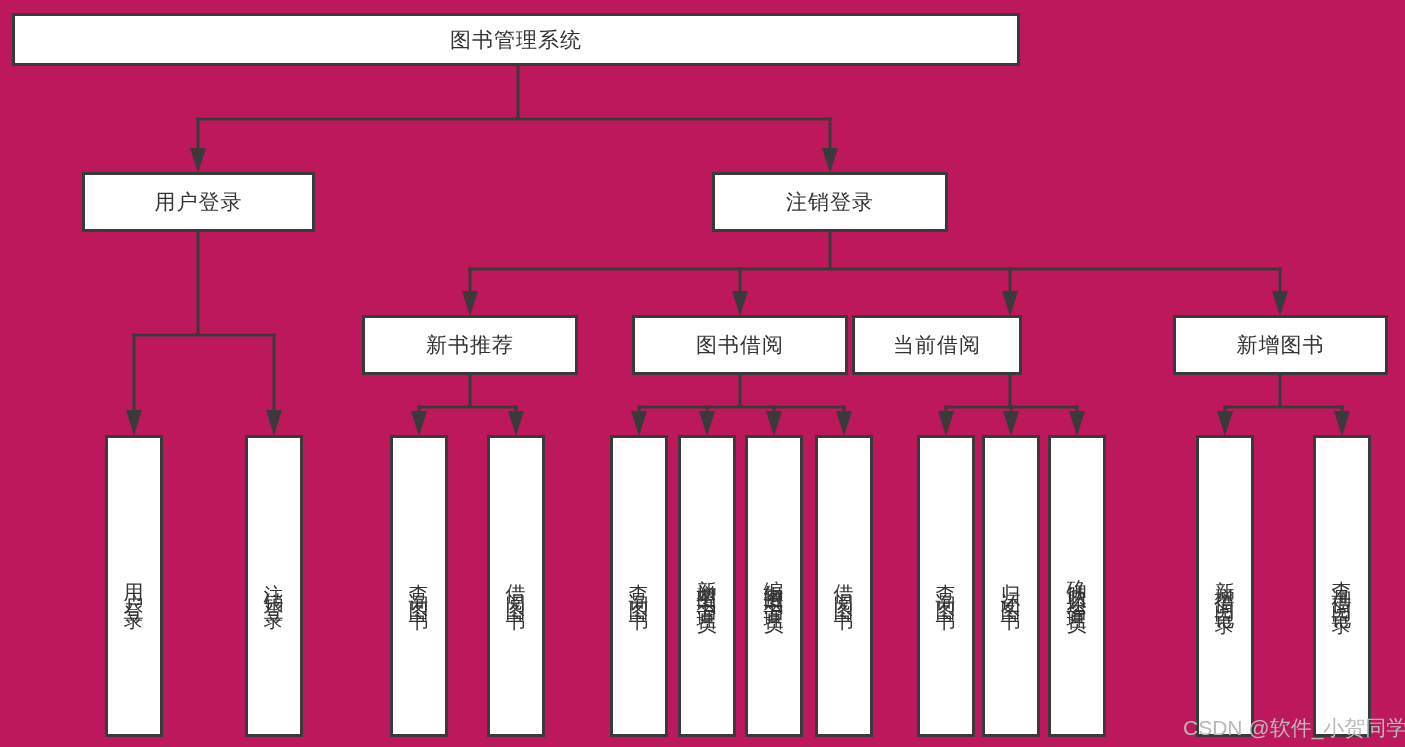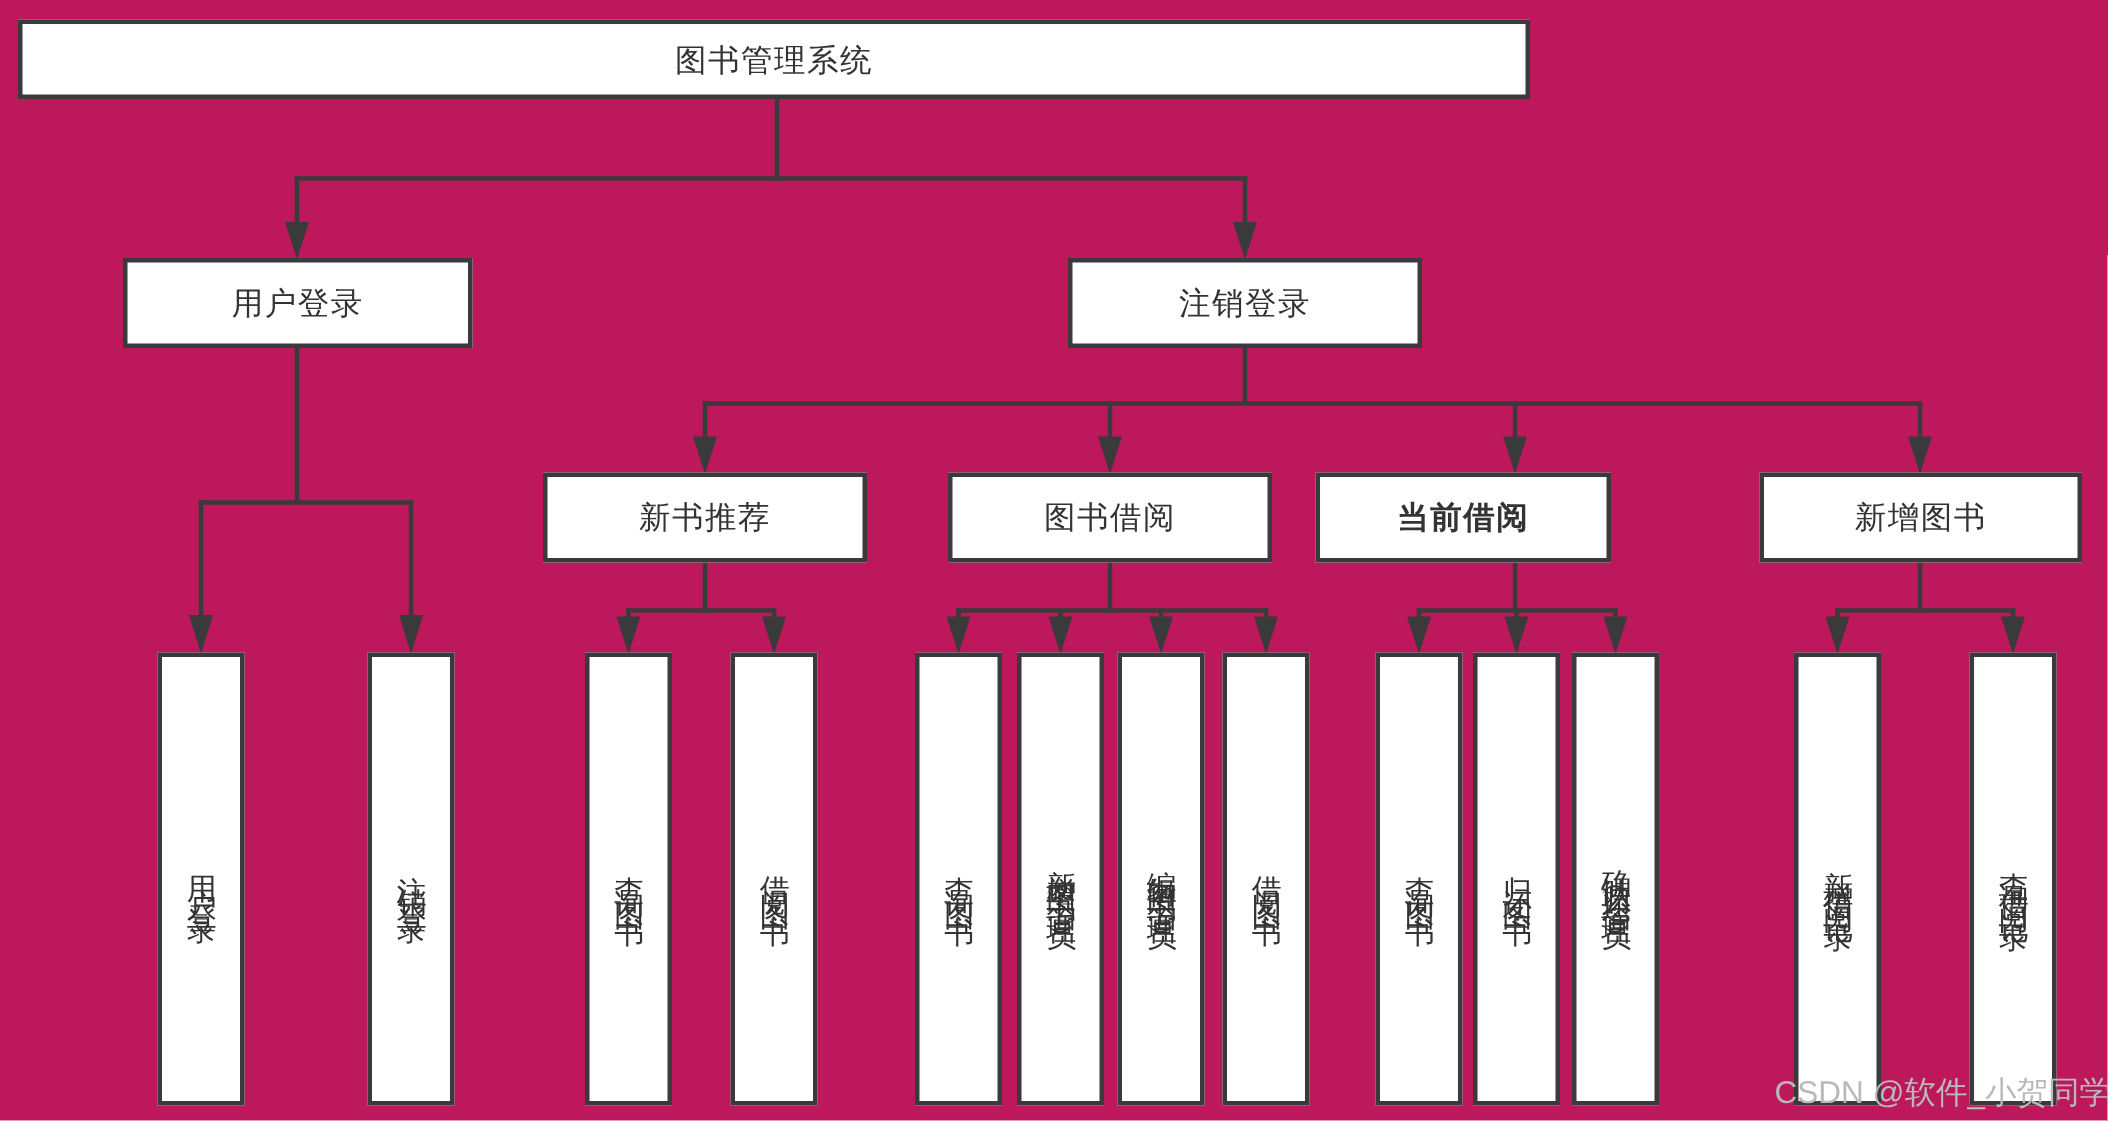--- a/index.html
+++ b/index.html
@@ -129,21 +129,21 @@
     <polygon points="1334,411 1350,411 1342,436"></polygon>
   </svg>
 
   <div class="box h root" style="left:12px; top:13px; width:1008px;">图书管理系统</div>
 
   <div class="box h" style="left:82px; top:172px; width:233px;">用户登录</div>
   <div class="box h" style="left:712px; top:172px; width:236px;">注销登录</div>
 
   <div class="box h" style="left:632px; top:315px; width:216px;">图书借阅</div>
   <div class="box h" style="left:362px; top:315px; width:216px;">新书推荐</div>
-  <div class="box h" style="left:877px; top:315px; width:197px;font-weight:bold;">当前借阅</div>
+  <div class="box h" style="left:852px; top:315px; width:170px;">当前借阅</div>
   <div class="box h" style="left:1173px; top:315px; width:215px;">新增图书</div>
 
   <div class="box v" style="left:105px;">用户登录</div>
   <div class="box v" style="left:245px;">注销登录</div>
 
   <div class="box v" style="left:390px;">查询图书</div>
   <div class="box v" style="left:487px;">借阅图书</div>
 
   <div class="box v" style="left:610px;">查询图书</div>
   <div class="box v" style="left:678px; letter-spacing:5px;">新增图书（管理员）</div>

